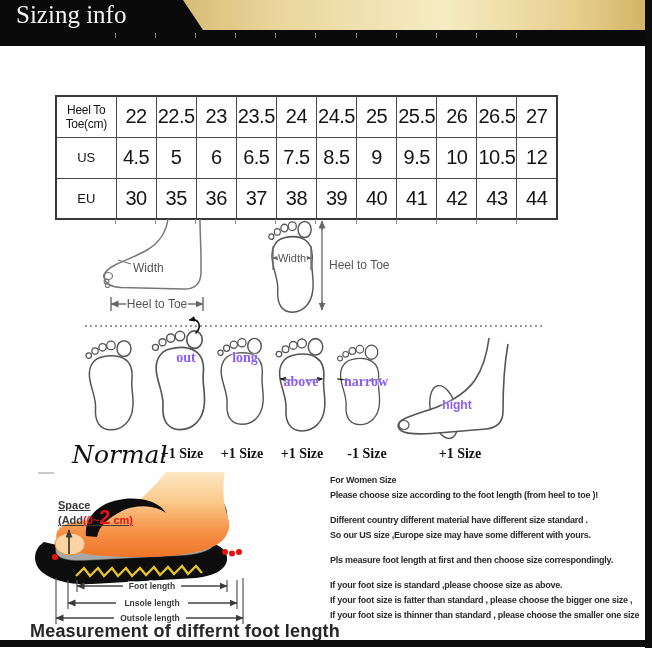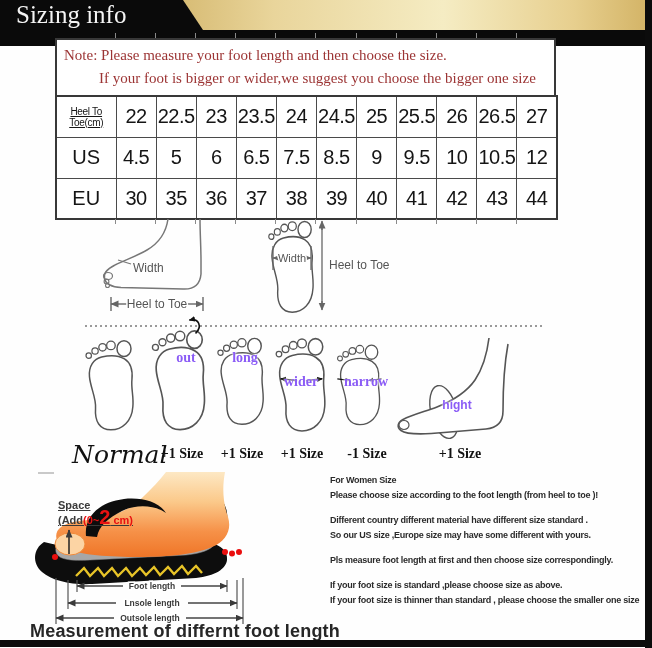--- a/index.html
+++ b/index.html
@@ -30,22 +30,22 @@
   .tick-bot{left:115px;top:219px;}
 
   
   table.size{left:55px;top:95px;position:absolute;border-collapse:collapse;table-layout:fixed;
     width:501px;background:#fff;}
   table.size td,table.size th{border:1px solid #4a4a4a;text-align:center;vertical-align:middle;
     color:#151515;font-weight:normal;padding:0;}
   table.size{border:2px solid #383838;}
   table.size tr{height:41px;}
   td.val{font-size:20px;letter-spacing:-0.5px;}
-  th.rowlab{font-size:20px;}
-  th.rowlab-sm{font-size:10px;letter-spacing:-0.3px;text-decoration:underline;}
+  th.rowlab{font-size:13px;}
+  th.rowlab-sm{font-size:12px;letter-spacing:-0.3px;}
 
   .dotted-line{left:85px;top:325px;width:460px;height:2px;
     background:repeating-linear-gradient(90deg,#9a9a9a 0 2px,transparent 2px 5px);}
 
   svg{overflow:visible;}
   svg text{font-family:"Liberation Sans",sans-serif;}
   .halo{paint-order:stroke;stroke:#ffffff;stroke-width:3px;}
 
   .inner-label{font-family:"Liberation Serif",serif;font-weight:bold;color:#8b5cf6;
     font-size:14px;text-align:center;text-shadow:0 0 3px #fff,0 0 3px #fff;}
@@ -101,24 +101,20 @@
     </defs>
   </svg>
 
   <div class="abs top-bar">
     <div class="abs gold-ribbon"></div>
     <div class="abs title">Sizing info</div>
   </div>
   <div class="abs right-border"></div>
 
   <div class="abs tick-strip tick-top"></div>
-  <div class="abs note-box">
-    <div class="l1">Note: Please measure your foot length and then choose the size.</div>
-    <div class="l2">If your foot is bigger or wider,we suggest you choose the bigger one size</div>
-  </div>
 
   <table class="size">
     <colgroup>
         <col style="width:60px">
         <col span="11" style="width:40.1px">
       </colgroup>
     <tbody>
         <tr>
       <th class="rowlab-sm">Heel To Toe(cm)</th>
       <td class="val">22</td>
@@ -223,21 +219,21 @@
     <line x1="57" y1="42" x2="42" y2="44" stroke="#111" stroke-width="1.5" marker-end="url(#ab)"></line>
   </svg>
   <svg class="abs" style="left:392px;top:338px;" width="118" height="102" viewBox="0 0 118 102">
     <ellipse cx="52" cy="74" rx="13" ry="27" fill="none" stroke="#555" stroke-width="1.4" transform="rotate(-14 52 74)"></ellipse>
     <path d="M97,0 C95,16 91,30 83,42 C74,55 60,63 45,69 C33,73.5 20,77 11,81.5 C5.5,84.5 4.5,89 9,92.5 C15,97 32,96.5 52,94.5 L94,91 C105,90 111,84 111,73 C111,55 112,28 116,6" fill="#fff" stroke="#555" stroke-width="1.6"></path>
     <ellipse cx="12" cy="87" rx="5" ry="4.5" fill="#fff" stroke="#555" stroke-width="1.2"></ellipse>
   </svg>
 
   <div class="abs inner-label" style="left:166px;top:350px;width:40px;">out</div>
   <div class="abs inner-label" style="left:225px;top:350px;width:40px;">long</div>
-  <div class="abs inner-label" style="left:271px;top:374px;width:60px;">wider</div>
+  <div class="abs inner-label" style="left:271px;top:374px;width:60px;">above</div>
   <div class="abs inner-label" style="left:336px;top:374px;width:60px;">narrow</div>
   <div class="abs inner-label sans" style="left:427px;top:398px;width:60px;">hight</div>
 
   <div class="abs normal-label" style="left:72px;top:440px;">Normal</div>
   <div class="abs size-label" style="left:152px;top:446px;">+1 Size</div>
   <div class="abs size-label" style="left:212px;top:446px;">+1 Size</div>
   <div class="abs size-label" style="left:272px;top:446px;">+1 Size</div>
   <div class="abs size-label" style="left:337px;top:446px;">-1 Size</div>
   <div class="abs size-label" style="left:430px;top:446px;">+1 Size</div>
 
@@ -290,17 +286,18 @@
 
   <div class="abs caption">Measurement of differnt foot length</div>
 
   <div class="abs advice">
     <p>For Women Size</p>
     <p>Please choose size according to the foot length (from heel to toe )!</p>
     <p class="gap">Different country different material have different size standard .</p>
     <p>So our US size ,Europe size may have some different with yours.</p>
     <p class="gap">Pls measure foot length at first and then choose size correspondingly.</p>
     <p class="gap">If your foot size is standard ,please choose size as above.</p>
+    <p>If your foot size is fatter than standard , please choose the bigger one size ,</p>
     <p>If your foot size is thinner than standard , please choose the smaller one size</p>
   </div>
 
   <div class="abs bottom-border"></div>
 </div>
 
 </body></html>

